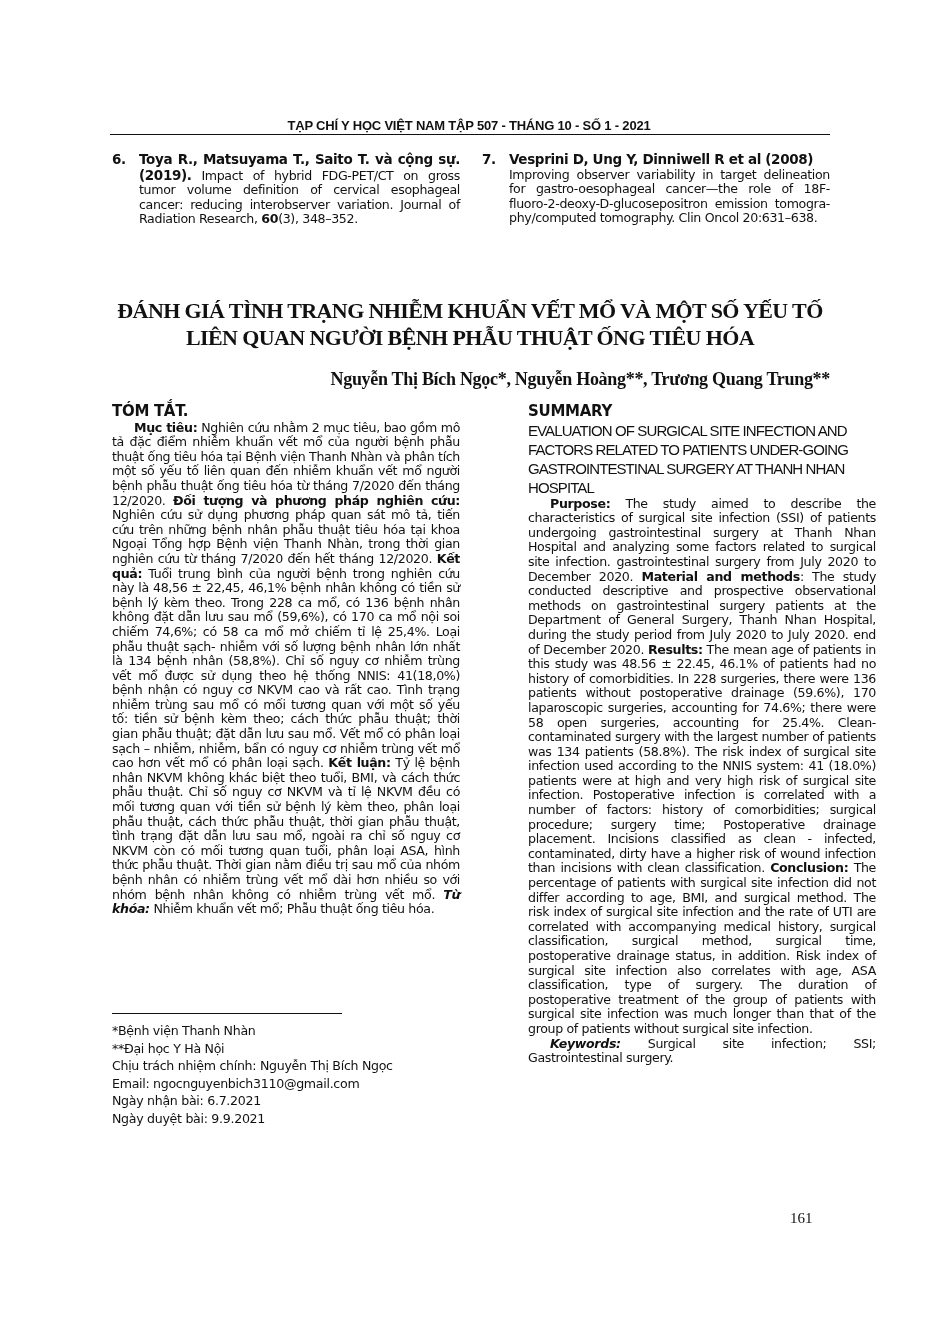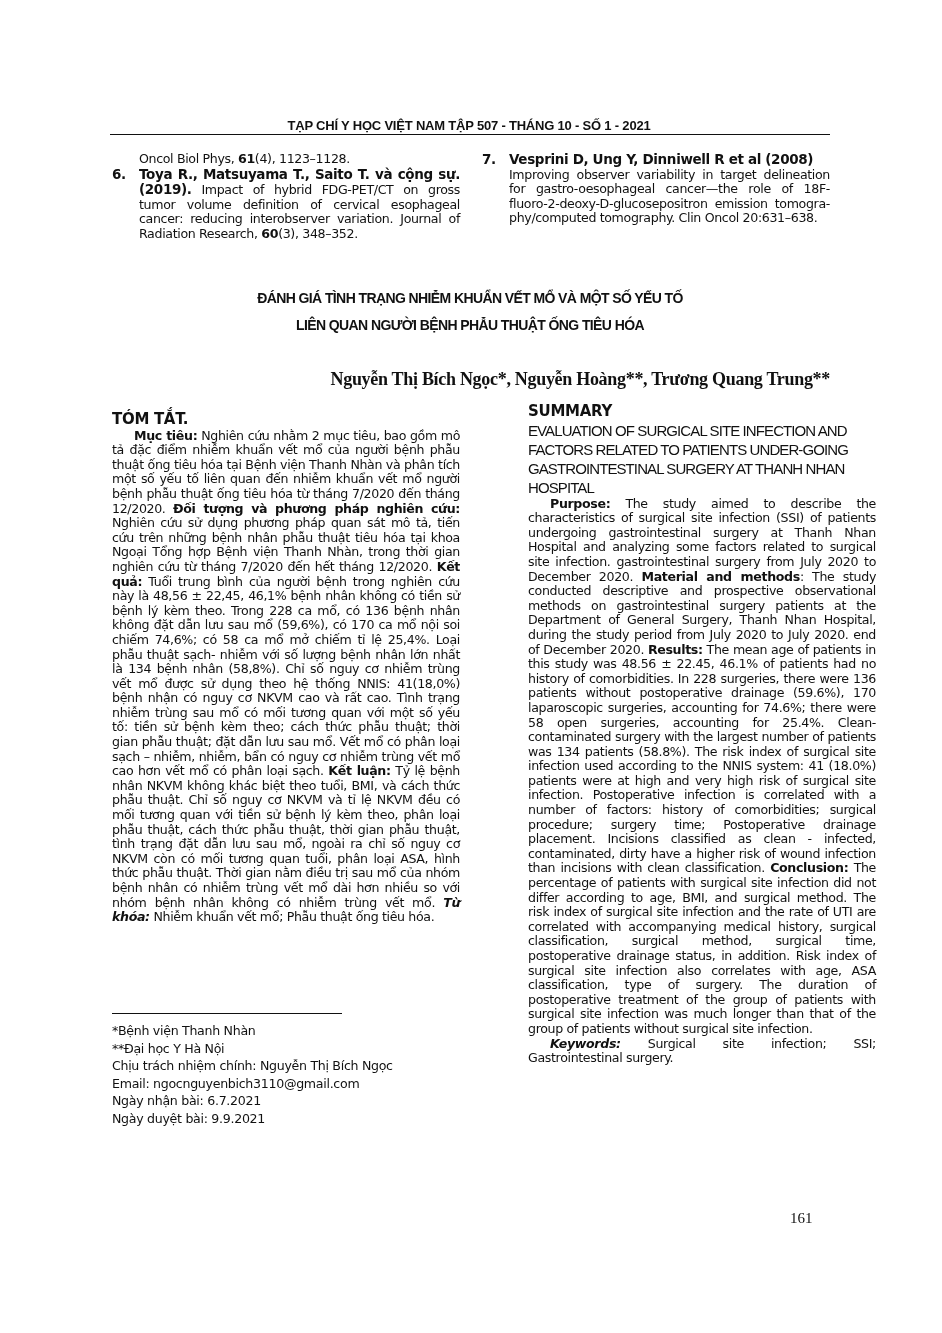--- a/index.html
+++ b/index.html
@@ -9,44 +9,43 @@
          font-family:"Liberation Sans", sans-serif; font-weight:bold; font-size:13px; letter-spacing:-0.2px; }
   .hdr-rule { position:absolute; left:110px; top:134px; width:720px; height:0; border-top:1.3px solid #111; }
   .col { position:absolute; font-size:12.6px; line-height:14.6px; text-align:justify; letter-spacing:-0.35px; }
   .refs-left { left:112px; top:152px; width:348px; }
   .refs-right { left:482px; top:152px; width:348px; }
   .ref { display:flex; }
   .ref-num { width:27px; flex:none; font-weight:bold; font-size:13.5px; }
   .ref-body { flex:1; }
   .ref-authors { font-weight:bold; font-size:13.5px; }
   .cont { padding-left:27px; }
-  .title { position:absolute; left:110px; top:285px; width:720px; text-align:center;
-           font-family:Liberation Sans, sans-serif; font-weight:bold; font-size:14px; line-height:27px; letter-spacing:-0.6px; }
+  .title { position:absolute; left:110px; top:297px; width:720px; text-align:center;
+           font-family:Liberation Serif, serif; font-weight:bold; font-size:22px; line-height:27px; letter-spacing:-0.6px; }
   .authors { position:absolute; left:280px; top:369px; width:550px; text-align:right;
              font-family:"Liberation Serif", serif; font-weight:bold; font-size:18px; letter-spacing:-0.3px; }
   .sec-h { font-weight:bold; font-size:15px; margin-bottom:2px; letter-spacing:-0.3px; }
-  .left-col { left:112px; top:404px; width:348px;margin-top:8px; }
+  .left-col { left:112px; top:404px; width:348px; }
   .right-col { left:480px; top:404px; width:348px;margin-left:48px; }
   .en-title { text-align:left; font-family:"Liberation Sans", sans-serif; font-size:15px; line-height:19px; letter-spacing:-0.9px; margin-bottom:0px; }
   .para { text-indent:22px; margin:0; }
   b.lbl { font-weight:bold; }
   i.kw { font-weight:bold; font-style:italic; }
   .foot-rule { position:absolute; left:112px; top:1013px; width:230px; border-top:1.6px solid #111; }
   .foot { position:absolute; left:112px; top:1022px; width:360px; font-size:12.6px; line-height:17.5px; letter-spacing:-0.3px; }
   .foot .it { }
   .pagenum { position:absolute; left:790px; top:1162px; font-family:"Liberation Serif", serif; font-size:15px;margin-top:48px; }
 </style>
 </head>
 <body>
 
 <div class="hdr">TẠP CHÍ Y HỌC VIỆT NAM TẬP 507 - THÁNG 10 - SỐ 1 - 2021</div>
 <div class="hdr-rule"></div>
 
 <div class="col refs-left">
-  <div class="cont"><span>Oncol Biol Phys, </span><b>61</b><span>(4)</span><span>, 1123–1128.</span></div>
   <div class="ref">
     <span class="ref-num">6.</span>
     <span class="ref-body"><span class="ref-authors">Toya R., Matsuyama T., Saito T. và cộng sự. (2019).</span><span> Impact of hybrid FDG-PET/CT on gross tumor volume definition of cervical esophageal cancer: reducing interobserver variation. Journal of Radiation Research, </span><b>60</b><span>(3)</span><span>, 348–352.</span></span>
   </div>
 </div>
 
 <div class="col refs-right">
   <div class="ref">
     <span class="ref-num">7.</span>
     <span class="ref-body"><span class="ref-authors">Vesprini D, Ung Y, Dinniwell R et al (2008)</span><br><span>Improving observer variability in target delineation for gastro-oesophageal cancer—the role of 18F-fluoro-2-deoxy-D-glucosepositron emission tomogra- phy/computed tomography. Clin Oncol 20:631–638.</span></span>

